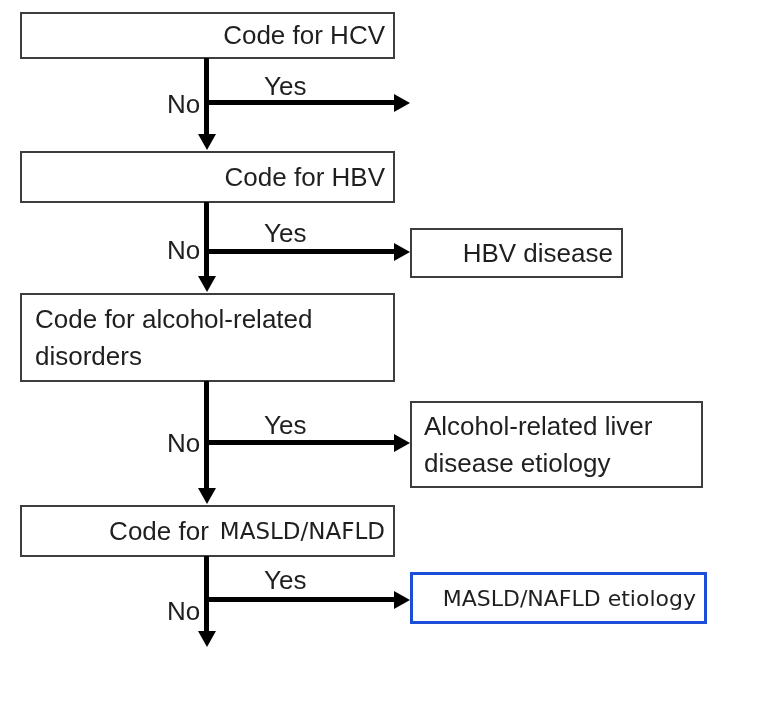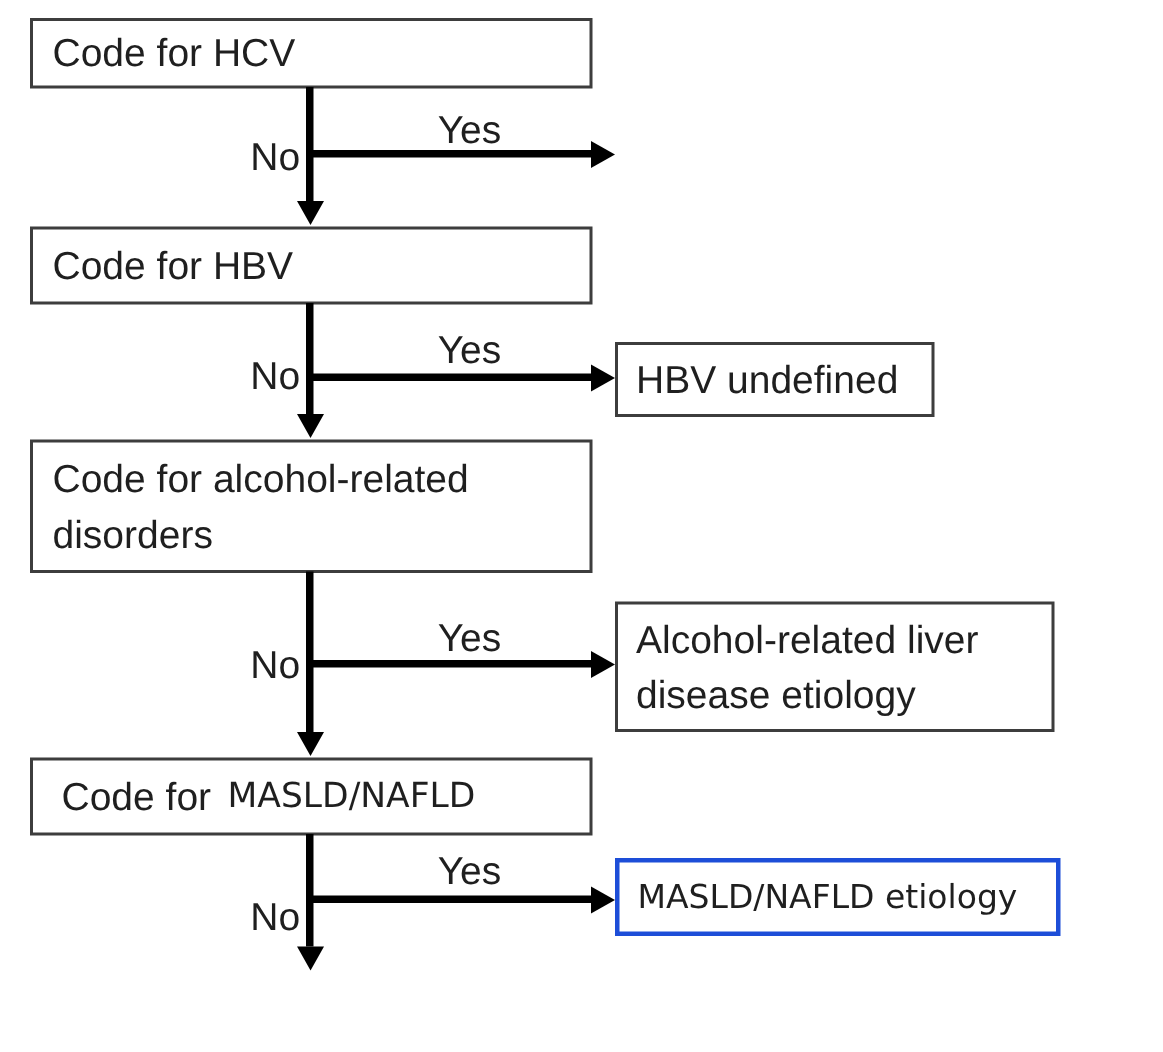--- a/index.html
+++ b/index.html
@@ -20,20 +20,21 @@
     position: absolute;
     box-sizing: border-box;
     background: #ffffff;
     border: 2px solid #3d3d3d;
     display: flex;
     align-items: center;
     font-size: 26px;
     line-height: 37px;
     padding-left: 13px;
     padding-right: 8px;
+    justify-content: flex-end;
   }
   .qbox { left: 20px; width: 375px; }
   .rbox { left: 410px; padding-left: 12px; }
   .rbox.emphasis {
     border: 3px solid #1d4ed8;
     font-family: "DejaVu Sans", sans-serif;
     font-size: 22px;
   }
   .term {
     font-family: "DejaVu Sans", sans-serif;
@@ -68,21 +69,21 @@
     border-top: 9px solid transparent;
     border-bottom: 9px solid transparent;
     border-left: 16px solid #000000;
   }
   .lbl {
     position: absolute;
     font-size: 26px;
     line-height: 28px;
   }
   .lbl.no { left: 156px; width: 55px; text-align: center; }
-  .lbl.yes { left: 278px; width: 70px; text-align: center; }
+  .lbl.yes { left: 264px; width: 70px; }
 </style>
 </head>
 <body>
 
 <div class="canvas">
 
   <div class="box qbox" style="top:12px;height:47px;">
     <span>Code for HCV</span>
   </div>
   <div class="box qbox" style="top:151px;height:52px;">
@@ -90,21 +91,21 @@
   </div>
   <div class="box qbox" style="top:293px;height:89px;">
     <span>Code for alcohol-related disorders</span>
   </div>
   <div class="box qbox" style="top:505px;height:52px;padding-left:19px;">
     <span>Code for</span>
     <span class="term">MASLD/NAFLD</span>
   </div>
 
   <div class="box rbox" style="top:228px;width:213px;height:50px;">
-    <span>HBV undefined</span>
+    <span>HBV disease</span>
   </div>
   <div class="box rbox" style="top:401px;width:293px;height:87px;">
     <span>Alcohol-related liver disease etiology</span>
   </div>
   <div class="box rbox emphasis" style="top:572px;width:297px;height:52px;">
     <span>MASLD/NAFLD etiology</span>
   </div>
 
   <div class="vline" style="top:58px;height:76px;"></div>
   <div class="head-down" style="top:134px;"></div>

